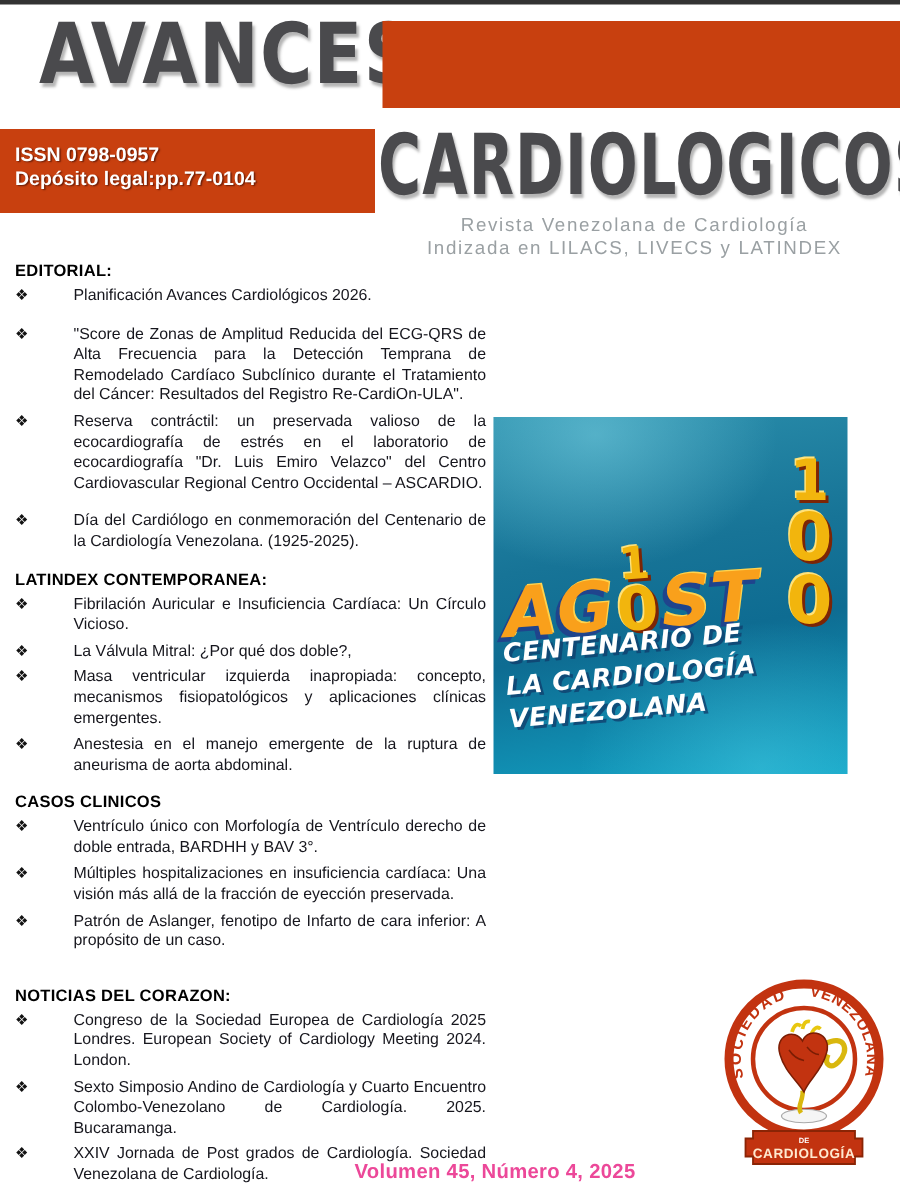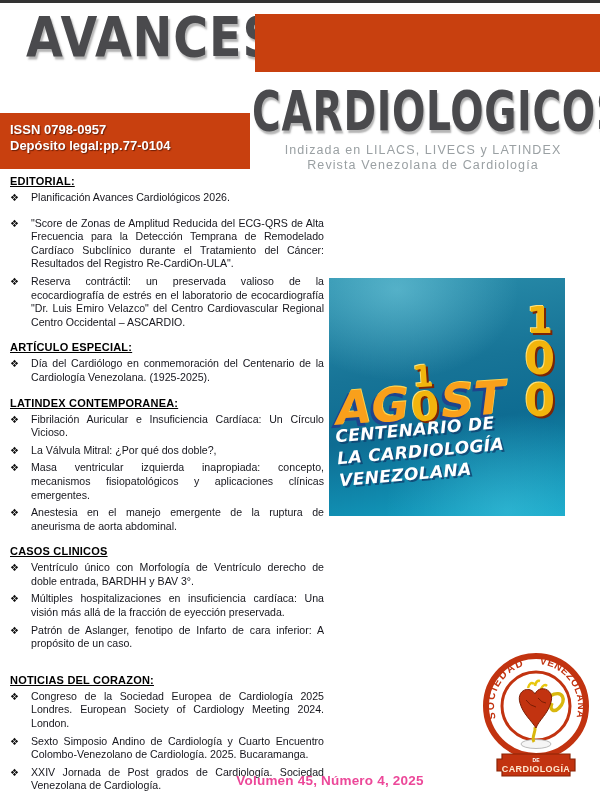--- a/index.html
+++ b/index.html
@@ -9,45 +9,45 @@
   }
   
   .topbar{position:absolute;left:0;top:0;width:600px;height:3px;background:#333;}
   .masthead-avances{
     position:absolute;left:26px;top:9px;font-family:"DejaVu Sans",sans-serif;
     font-size:56px;font-weight:bold;line-height:1;color:#4a4a4d;
     transform:scaleX(.85);transform-origin:left top;letter-spacing:1px;
     text-shadow:2px 3px 2px rgba(90,90,90,.45);white-space:nowrap;
   }
   .redblock-top{position:absolute;left:255px;top:14px;width:345px;height:58px;background:var(--red);}
-  .redblock-issn{position:absolute;left:0;top:86px;width:250px;height:56px;background:var(--red);margin-top:27px;}
+  .redblock-issn{position:absolute;left:0;top:86px;width:250px;height:56px;background:var(--red);}
   .issn-line{margin:0;padding:0 0 0 10px;color:#fff;font-weight:bold;font-size:13px;line-height:16px;
     text-shadow:1px 1px 1px rgba(60,10,0,.65);}
   .issn-line.l1{padding-top:9px;}
   .masthead-cardio{
     position:absolute;left:252px;top:83px;font-family:"DejaVu Sans",sans-serif;
     font-size:56px;font-weight:bold;line-height:1;color:#4a4a4d;
     transform:scaleX(.70);transform-origin:left top;letter-spacing:1px;
     text-shadow:2px 3px 2px rgba(90,90,90,.45);white-space:nowrap;
   }
   .subtitle{
     position:absolute;left:258px;top:143px;width:330px;text-align:center;
     color:#9aa0a3;font-size:12.5px;line-height:15px;letter-spacing:1.1px;white-space:nowrap;
   }
   
   #toc{position:absolute;left:10px;top:163px;width:314px;}
   .section{margin-top:12px;}
   .section.extra{margin-top:23px;}
   .section h3{
     margin:0 0 3px 0;font-size:11px;font-weight:bold;color:#000;
-    text-decoration:underline;letter-spacing:.2px;
+    letter-spacing:.2px;
   }
   .item{display:flex;margin-top:4px;}
   .bullet{width:21px;flex:0 0 21px;font-size:10px;color:#111;line-height:13.6px;}
-  .itext{flex:1;font-size:10.6px;line-height:13.6px;color:#16161d;text-align:justify;}
+  .itext{flex:1;font-size:10.6px;line-height:13.6px;color:#16161d;text-align:justify;margin-left:18px;}
   
   #promo{
     position:absolute;left:329px;top:278px;width:236px;height:238px;overflow:hidden;
     background:linear-gradient(170deg,#2b8fac 0%,#177497 38%,#0e6c92 60%,#12a3c5 100%);
   }
   #promo::before{content:"";position:absolute;left:-20px;top:-30px;width:220px;height:140px;
     background:radial-gradient(ellipse at 40% 30%,rgba(140,225,240,.45),rgba(140,225,240,0) 65%);}
   #promo::after{content:"";position:absolute;right:-30px;bottom:-40px;width:220px;height:150px;
     background:radial-gradient(ellipse at 60% 70%,rgba(90,220,240,.35),rgba(90,220,240,0) 65%);}
   .agosto{position:absolute;left:6px;top:86px;display:flex;align-items:flex-end;
@@ -88,22 +88,22 @@
   <div class="masthead-avances">AVANCES</div>
   <div class="redblock-top"></div>
 
   <div class="redblock-issn">
     <p class="issn-line l1">ISSN 0798-0957</p>
     <p class="issn-line">Depósito legal:pp.77-0104</p>
   </div>
   <div class="masthead-cardio">CARDIOLOGICOS</div>
 
   <div class="subtitle">
+    <div>Revista Venezolana de Cardiología</div>
     <div>Indizada en LILACS, LIVECS y LATINDEX</div>
-    <div>Revista Venezolana de Cardiología</div>
   </div>
 
   <div id="toc">
       <div class="section">
         <h3>EDITORIAL:</h3>
         <div class="item">
           <span class="bullet">❖</span>
           <span class="itext">Planificación Avances Cardiológicos 2026.</span>
         </div>
       </div>
@@ -111,21 +111,20 @@
         <div class="item">
           <span class="bullet">❖</span>
           <span class="itext">"Score de Zonas de Amplitud Reducida del ECG-QRS de Alta Frecuencia para la Detección Temprana de Remodelado Cardíaco Subclínico durante el Tratamiento del Cáncer: Resultados del Registro Re-CardiOn-ULA".</span>
         </div>
         <div class="item">
           <span class="bullet">❖</span>
           <span class="itext">Reserva contráctil: un preservada valioso de la ecocardiografía de estrés en el laboratorio de ecocardiografía "Dr. Luis Emiro Velazco" del Centro Cardiovascular Regional Centro Occidental – ASCARDIO.</span>
         </div>
       </div>
       <div class="section">
-        <h3>ARTÍCULO ESPECIAL:</h3>
         <div class="item">
           <span class="bullet">❖</span>
           <span class="itext">Día del Cardiólogo en conmemoración del Centenario de la Cardiología Venezolana.  (1925-2025).</span>
         </div>
       </div>
       <div class="section">
         <h3>LATINDEX CONTEMPORANEA:</h3>
         <div class="item">
           <span class="bullet">❖</span>
           <span class="itext">Fibrilación Auricular e Insuficiencia Cardíaca: Un Círculo Vicioso.</span>

